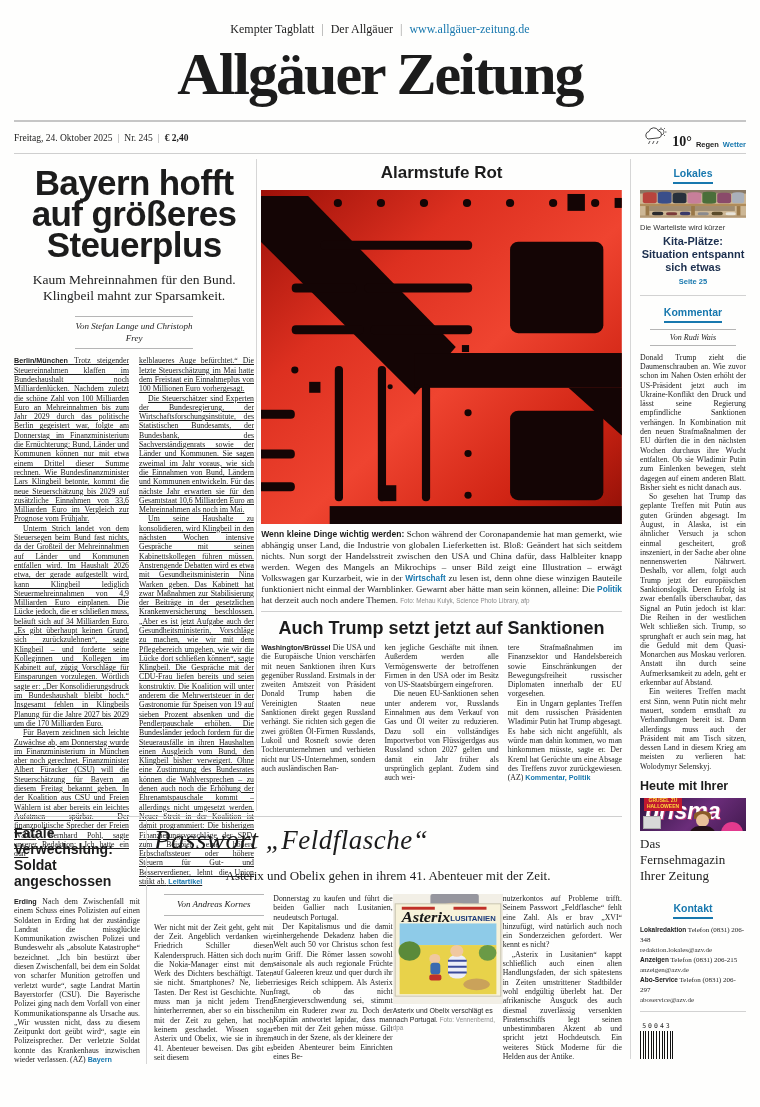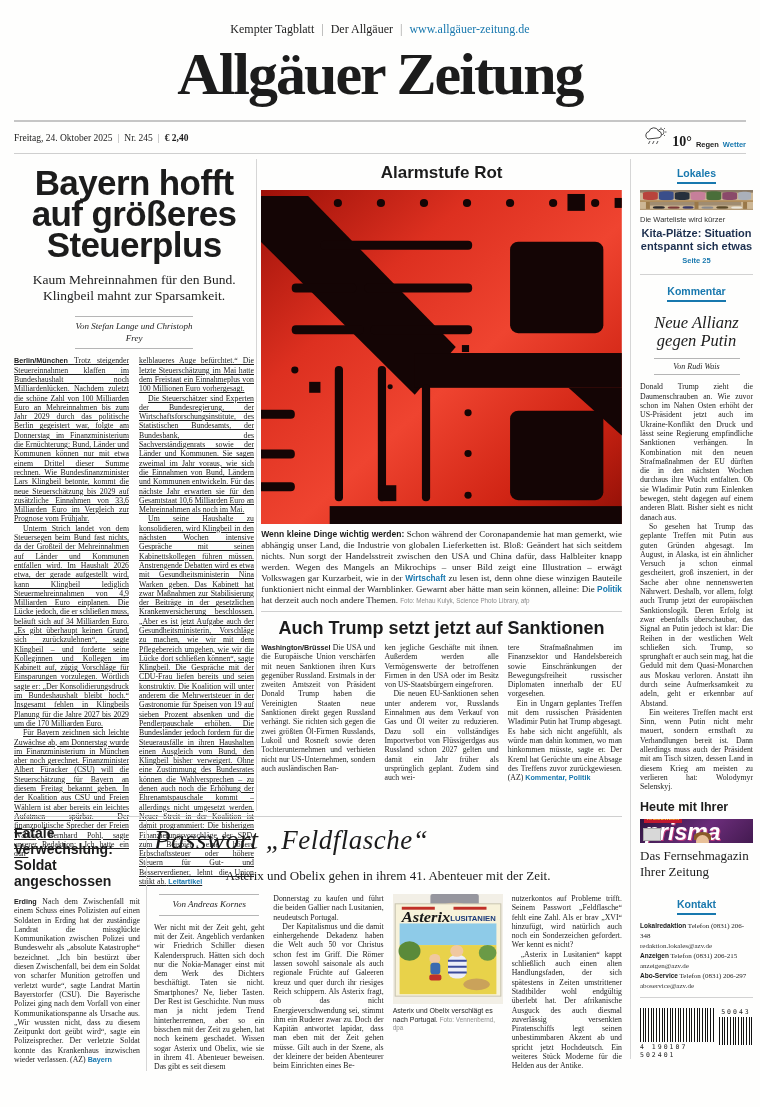--- a/index.html
+++ b/index.html
@@ -108,21 +108,21 @@
   .bc-num { font-family:"DejaVu Sans Mono",monospace; font-size:6.5px; letter-spacing:2px; margin-top:1px; }
   .bc-addon { width:34px; }
   .addon-num { font-family:"DejaVu Sans Mono",monospace; font-size:6.5px; letter-spacing:2px; margin-bottom:1px; text-align:center; }
 
   
   .fatale h3 { font-family:"Liberation Sans",sans-serif; font-weight:bold; font-size:14px;
                line-height:16px; margin-bottom:8px; }
   .passwort h2 { font-style:italic; font-size:27px; text-align:left; font-weight:400;
                  letter-spacing:0.5px; margin:6px 0 12px; }
   .passwort .subhead { text-align:center; font-size:13px; margin-bottom:10px; }
-  .pass-cols { display:flex; gap:9px; }
+  .pass-cols { display:flex; }
   .pass-col { flex:1; }
   .pass-img-col { width:110px; flex:none; }
   .asterix-img { width:100%; height:110px; display:block; }
   .img-caption { font-family:"Liberation Sans",sans-serif; font-size:7px; line-height:8.5px; margin-top:3px; }
 </style>
 </head>
 <body>
 
 <div class="page">
 
@@ -340,21 +340,20 @@
         <rect x="77" y="49" width="12" height="8" rx="3" fill="#5a4a2a"></rect>
         <rect x="92" y="50" width="11" height="7" rx="3" fill="#e8e4da"></rect>
         <rect x="0" y="57" width="114" height="5" fill="#b49a76"></rect>
       </svg>
       <div class="kicker">Die Warteliste wird kürzer</div>
       <div class="kita-head">Kita-Plätze: Situation entspannt sich etwas</div>
       <div class="page-ref">Seite 25</div>
       <div class="side-rule"></div>
 
       <div class="side-label"><span>Kommentar</span></div>
-      <div class="komm-title">Neue Allianz gegen Putin</div>
       <div class="komm-byline">Von Rudi Wais</div>
       <div class="paras cont">
           <p>Donald Trump zieht die Daumenschrauben an. Wie zuvor schon im Nahen Osten erhöht der US-Präsident jetzt auch im Ukraine-Konflikt den Druck und lässt seine Regierung empfindliche Sanktionen verhängen. In Kombination mit den neuen Strafmaßnahmen der EU dürften die in den nächsten Wochen durchaus ihre Wucht entfalten. Ob sie Wladimir Putin zum Einlenken bewegen, steht dagegen auf einem anderen Blatt. Bisher sieht es nicht danach aus.</p>
           <p>So gesehen hat Trump das geplante Treffen mit Putin aus guten Gründen abgesagt. Im August, in Alaska, ist ein ähnlicher Versuch ja schon einmal gescheitert, groß inszeniert, in der Sache aber ohne nennenswerten Nährwert. Deshalb, vor allem, folgt auch Trump jetzt der europäischen Sanktionslogik. Deren Erfolg ist zwar ebenfalls überschaubar, das Signal an Putin jedoch ist klar: Die Reihen in der westlichen Welt schließen sich. Trump, so sprunghaft er auch sein mag, hat die Geduld mit dem Quasi-Monarchen aus Moskau verloren. Anstatt ihn durch seine Aufmerksamkeit zu adeln, geht er erkennbar auf Abstand.</p>
           <p>Ein weiteres Treffen macht erst Sinn, wenn Putin nicht mehr mauert, sondern ernsthaft zu Verhandlungen bereit ist. Dann allerdings muss auch der Präsident mit am Tisch sitzen, dessen Land in diesem Krieg am meisten zu verlieren hat: Wolodymyr Selenskyj.</p>
         </div>
 
       <div class="heute-head">Heute mit Ihrer</div>
       <div class="prisma-cover">
         <div class="prisma-logo">prisma</div>
@@ -373,24 +372,20 @@
         <div class="k-email">redaktion.lokales@azv.de</div>
         <div class="k-line"><b>Anzeigen</b> <span>Telefon (0831) 206-215</span></div>
         <div class="k-email">anzeigen@azv.de</div>
         <div class="k-line"><b>Abo-Service</b> <span>Telefon (0831) 206-297</span></div>
         <div class="k-email">aboservice@azv.de</div>
       </div>
 
       <div class="barcode-block">
         <div class="bc-rule"></div>
         <div class="bc-row">
-          <div class="bc-main">
-            <div class="stripes tall"></div>
-            <div class="bc-num">4 190107 502401</div>
-          </div>
           <div class="bc-addon">
             <div class="addon-num">50043</div>
             <div class="stripes"></div>
           </div>
         </div>
       </div>
     </div>
   </div>
 </div>
 

